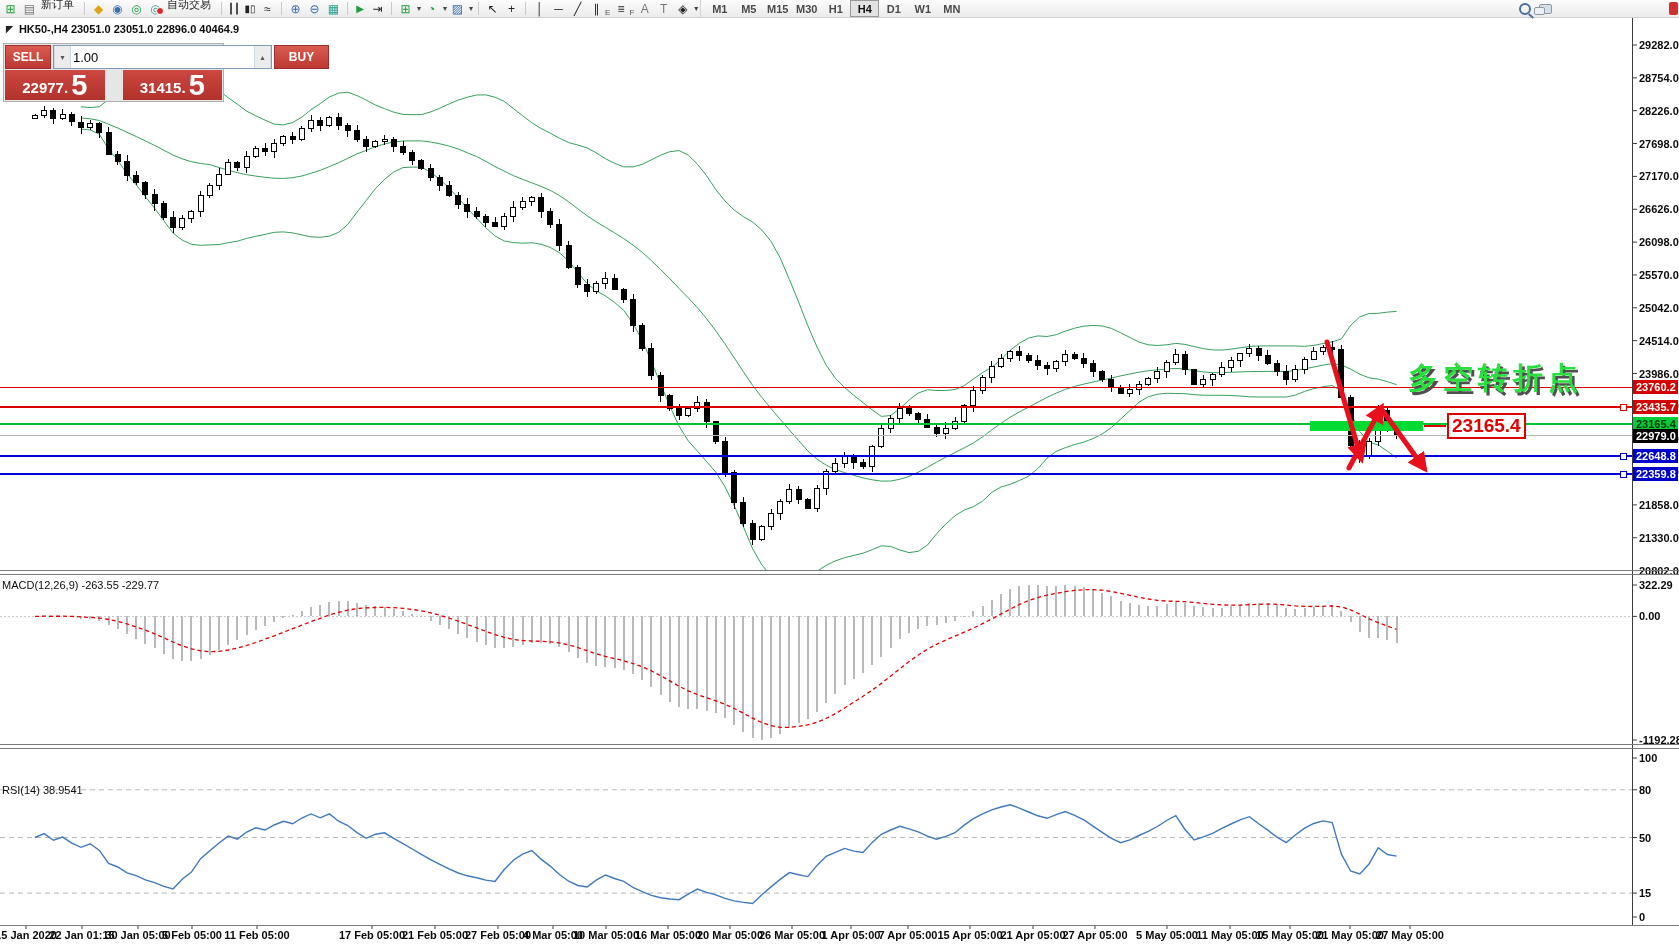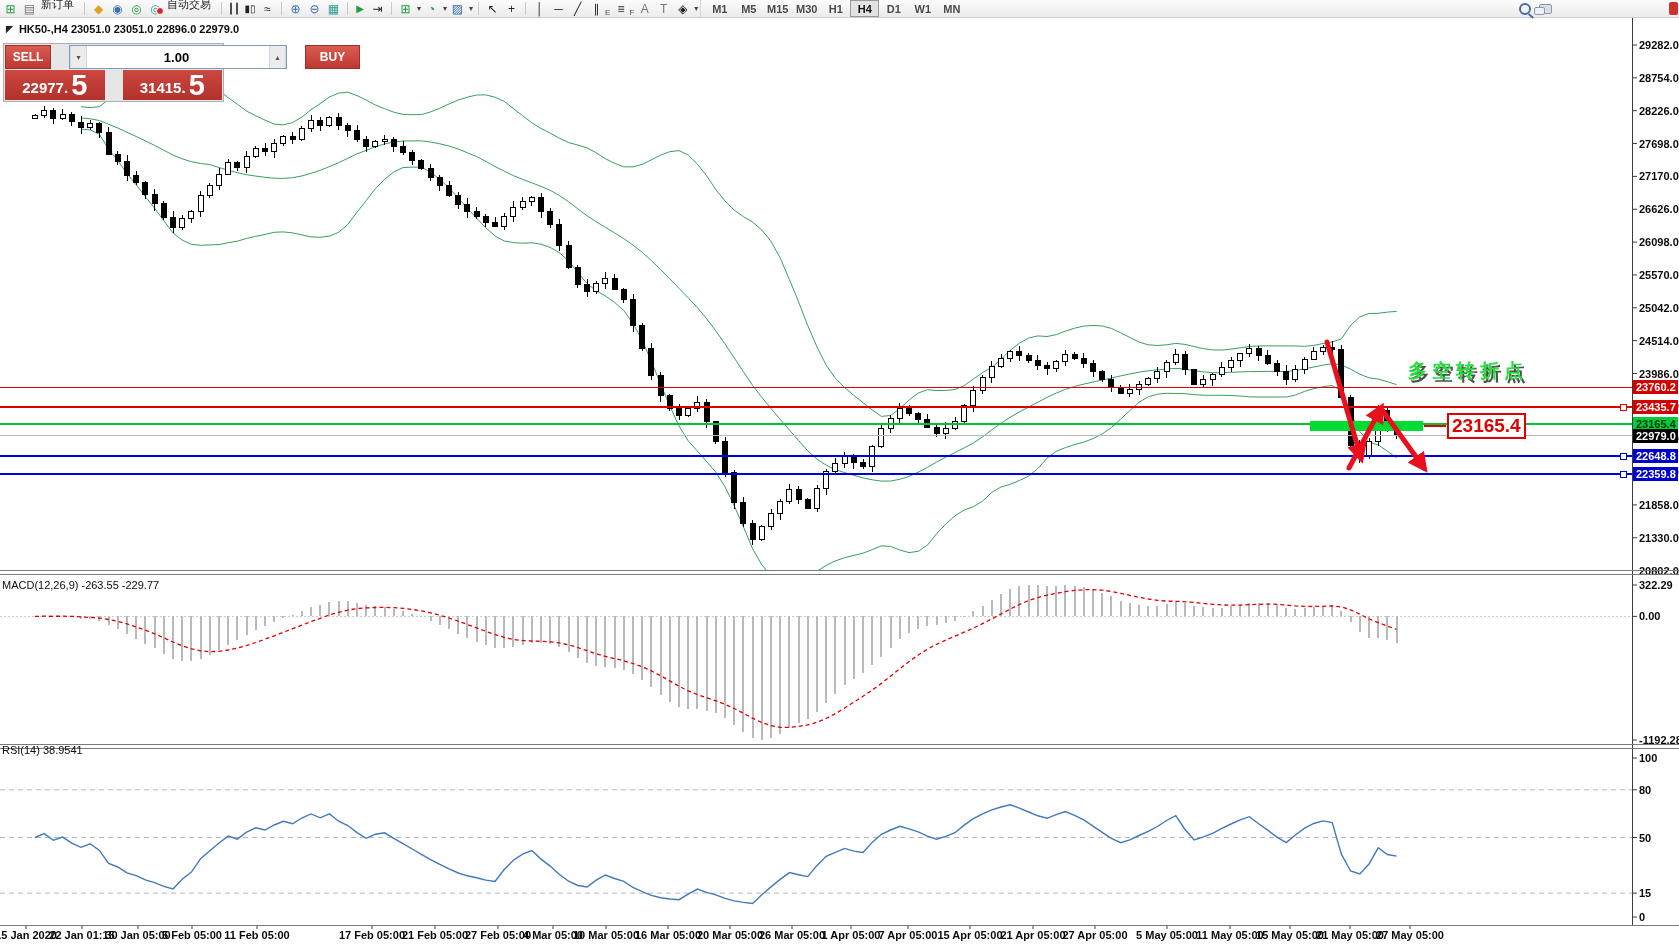--- a/index.html
+++ b/index.html
@@ -39,41 +39,41 @@
 
   
   #chart-svg{position:absolute;left:0;top:0;z-index:1}
   .symbol-title{position:absolute;left:6px;top:23px;z-index:10;font-weight:700;color:#0d0d0d;
                 display:flex;align-items:center;gap:6px;white-space:nowrap}
   .collapse{font-size:9px;color:#222}
 
   .tpanel{position:absolute;left:3px;top:43px;width:221px;height:59px;z-index:20;
           background:#e6e6e6;border:1px solid #b0b0b0;box-sizing:border-box;
           display:flex;flex-direction:column}
-  .tp-top{display:flex;height:24px;gap:18px;padding:1px}
+  .tp-top{display:flex;height:24px;gap:2px;padding:1px}
   .tp-btn{background:linear-gradient(#da5c51,#bd3832);color:#fff;font-weight:700;font-size:12px;
           border:1px solid #9e2f2a;cursor:pointer;font-family:inherit}
   .tp-sell{flex:0 0 46px}
   .tp-buy{flex:0 0 55px}
   .tp-vol{flex:1;display:flex;border:1px solid #7f9db9;background:#fff;align-items:stretch}
   .tp-spin{width:17px;background:#ececec;border:none;border-left:1px solid #cdd8e4;
            border-right:1px solid #cdd8e4;color:#555;font-size:8px;cursor:pointer;padding:0}
-  .tp-volin{flex:1;min-width:0;border:none;outline:none;text-align:center;font-size:13px;
-            font-weight:700;padding-right:5px;font-family:inherit}
+  .tp-volin{flex:1;min-width:0;border:none;outline:none;text-align:left;font-size:13px;
+            font-weight:400;padding-right:5px;font-family:inherit}
   .tp-prices{flex:1;display:flex;gap:18px;padding:0 1px 1px}
   .tp-price{flex:1;background:linear-gradient(#cc4841,#b2312b);color:#fff;display:flex;
             align-items:flex-end;justify-content:center;font-weight:700;font-size:15px;
             padding-bottom:4px;cursor:pointer}
   .tp-price b{font-size:29px;line-height:21px;margin-left:3px}
 
   .ind-label{position:absolute;z-index:5;color:#0d0d0d;white-space:nowrap}
   #macd-label{left:2px;top:579px}
-  #rsi-label{left:2px;top:744px}
-
-  .turning-text{position:absolute;left:1408px;top:358px;z-index:15;font-size:19px;font-weight:700;
+  #rsi-label{left:2px;top:784px}
+
+  .turning-text{position:absolute;left:1408px;top:358px;z-index:15;font-size:30px;font-weight:700;
                 color:#29df3e;letter-spacing:5px;white-space:nowrap;
                 text-shadow:2.5px 2.5px 0 #4f4f4f}
   .price-callout{position:absolute;left:1447px;top:413px;z-index:15;border:2px solid #e00000;
                  color:#e00000;font-size:19px;font-weight:700;padding:0 3px;
                  background:rgba(255,255,255,.92)}
   .callout-dash{position:absolute;left:1424px;top:425px;width:22px;height:2px;background:#e00000;z-index:15}
 
   
   text.tick{font:700 11px "Liberation Sans",sans-serif;fill:#0a0a0a}
   text.boxlbl{font:700 11px "Liberation Sans",sans-serif}
@@ -774,21 +774,21 @@
       <line x1="0" y1="570" x2="1679" y2="570" stroke="#7a7a7a"></line>
       <line x1="0" y1="574" x2="1679" y2="574" stroke="#7a7a7a"></line>
       <line x1="0" y1="744" x2="1679" y2="744" stroke="#7a7a7a"></line>
       <line x1="0" y1="748" x2="1679" y2="748" stroke="#7a7a7a"></line>
       <line x1="0" y1="925" x2="1679" y2="925" stroke="#7a7a7a"></line>
     </g>
   </svg>
 
 <div class="symbol-title">
   <span class="collapse">◤</span>
-  <span>HK50-,H4  23051.0 23051.0 22896.0 22979.0</span>
+  <span>HK50-,H4  23051.0 23051.0 22896.0 40464.9</span>
 </div>
 
 <div class="tpanel">
   <div class="tp-top">
     <button class="tp-btn tp-sell">SELL</button>
     <div class="tp-vol">
       <button class="tp-spin">▾</button>
       <input class="tp-volin" value="1.00" style="">
       <button class="tp-spin">▴</button>
     </div>

